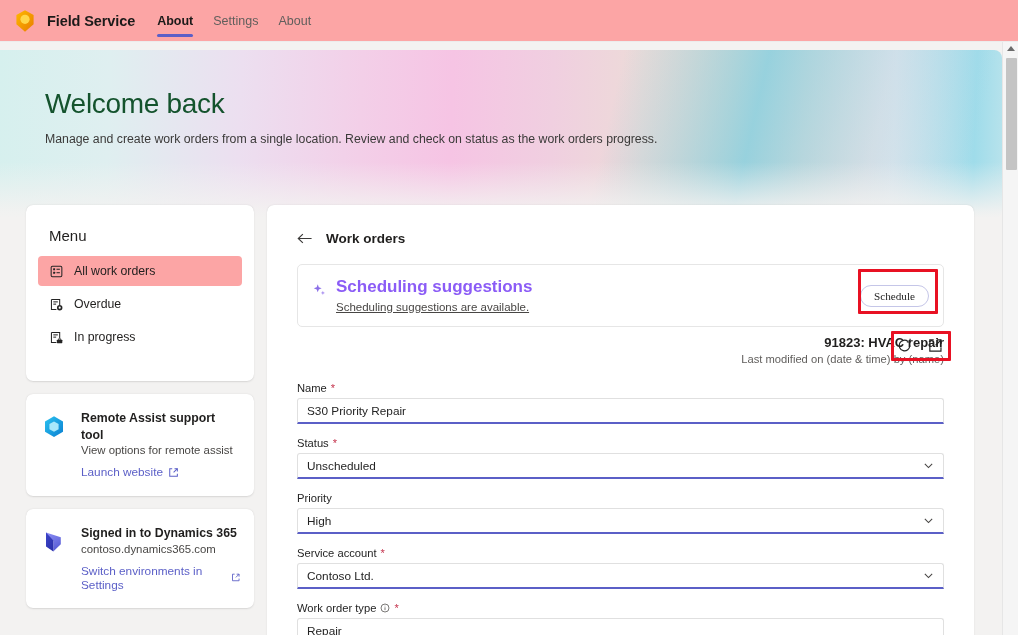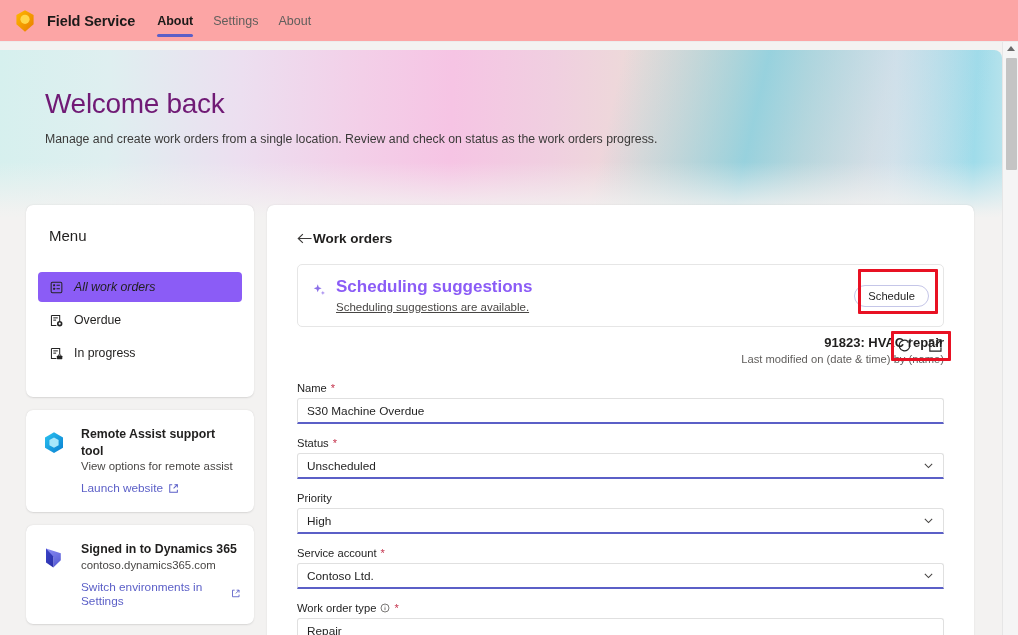--- a/index.html
+++ b/index.html
@@ -82,45 +82,45 @@
         #dfe9ee 89%,
         #9fdcea 97%,
         #b9e3ec 100%);
   }
   .hero-fade {
     position: absolute; bottom: 0; left: 0; width: 1002px; height: 56px;
     background: linear-gradient(to bottom, rgba(243,242,241,0) 0%, rgba(243,242,241,0.92) 88%, #f3f2f1 100%);
   }
   .hero-title {
     position: absolute; left: 45px; top: 38px;
-    font-size: 28px; color: #701a75; font-weight: normal; letter-spacing: -0.3px;
+    font-size: 28px; color: #14532d; font-weight: normal; letter-spacing: -0.3px;
   }
   .hero-sub {
     position: absolute; left: 45px; top: 82px;
     font-size: 12.3px; color: #3b3a39;
   }
 
   
   .left-col {
     position: absolute; left: 26px; top: 163px; width: 228px;
   }
   .card {
     background: #ffffff; border-radius: 7px;
     box-shadow: 0 0.6px 1.8px rgba(0,0,0,0.10), 0 0.15px 0.5px rgba(0,0,0,0.08);
   }
   .menu-card { padding: 22px 12px 26px 12px; }
   .menu-heading {
-    font-size: 15px; color: #201f1e; padding-left: 11px; margin-bottom: 28px;
+    font-size: 15px; color: #201f1e; padding-left: 11px; margin-bottom: 12px;
   }
   .menu-item {
     display: flex; align-items: center; gap: 10px;
     height: 30px; padding: 0 11px; border-radius: 4px;
     font-size: 12.3px; color: #201f1e; cursor: pointer; margin-bottom: 3px;
   }
-  .menu-item.selected { background: #8b5cf6; font-style: italic; }
+  .menu-item.selected { background: #fca5a5; }
   .menu-item .mi-ico { width: 15px; height: 15px; flex: 0 0 15px; display:flex; align-items:center; justify-content:center; }
 
   .info-card {
     margin-top: 13px; padding: 16px 14px 16px 14px;
     display: flex; gap: 13px; align-items: flex-start;
   }
   .info-ico { width: 28px; height: 28px; flex: 0 0 28px; margin-top: 3px; display:flex; align-items:center; justify-content:center;}
   .info-title { font-size: 12.3px; font-weight: bold; color: #201f1e; line-height: 1.35; }
   .info-sub { font-size: 11.4px; color: #484644; margin-top: 1px; }
   .info-link {
@@ -129,21 +129,21 @@
   }
 
   
   .panel {
     position: absolute; left: 267px; top: 163px; width: 707px;
     background: #ffffff; border-radius: 7px 7px 0 0;
     box-shadow: 0 0.6px 1.8px rgba(0,0,0,0.10), 0 0.15px 0.5px rgba(0,0,0,0.08);
     height: 480px; overflow: hidden;
   }
   .panel-head {
-    display: flex; align-items: center; 
+    display: flex; align-items: center; gap: 13px;
     padding: 25px 0 0 30px;
   }
   .back-btn { width: 16px; height: 16px; cursor: pointer; color: #3b3a39; display:flex; align-items:center;}
   .panel-title { font-size: 13.5px; font-weight: bold; color: #201f1e; }
 
   .suggest-box {
     margin: 18px 30px 0 30px; border: 1px solid #e6e6e6; border-radius: 5px;
     padding: 12px 14px 13px 14px; display: flex; align-items: center;
     position: relative; min-height: 52px;
   }
@@ -152,21 +152,21 @@
   .suggest-t2 { font-size: 11.5px; color: #484644; margin-top: 4px; text-decoration: underline; }
 
   .hl-box {
     position: absolute; border: 3px solid #e81123; border-radius: 1px;
     pointer-events: none;
   }
   .sched-btn {
     position: absolute; right: 14px; top: 50%; transform: translateY(-50%);
     background: #ffffff; border: 1px solid #c5c6e8; border-radius: 14px;
     font-size: 11.2px; color: #242424; padding: 4px 13px; cursor: pointer;
-    font-family: Liberation Sans, sans-serif;
+    font-family: Liberation Serif, serif;
   }
 
   .wo-head {
     margin: 8px 30px 0 30px; position: relative; min-height: 34px; text-align: right;
   }
   .wo-title { font-size: 13px; font-weight: bold; color: #201f1e; }
   .wo-sub { font-size: 11.2px; color: #605e5c; margin-top: 3px; }
   .wo-actions {
     position: absolute; right: 0; top: 2px; display: flex; gap: 14px; align-items: center;
   }
@@ -376,21 +376,21 @@
     </div>
 
     <div class="form">
 
       <div>
         <div class="f-label">
           <span>Name</span>
           <span class="req">*</span>
         </div>
         <div class="f-field">
-          <span class="f-val">S30 Machine Overdue</span>
+          <span class="f-val">S30 Priority Repair</span>
         </div>
       </div>
 
       <div>
         <div class="f-label">
           <span>Status</span>
           <span class="req">*</span>
         </div>
         <div class="f-field">
           <span class="f-val">Unscheduled</span>

